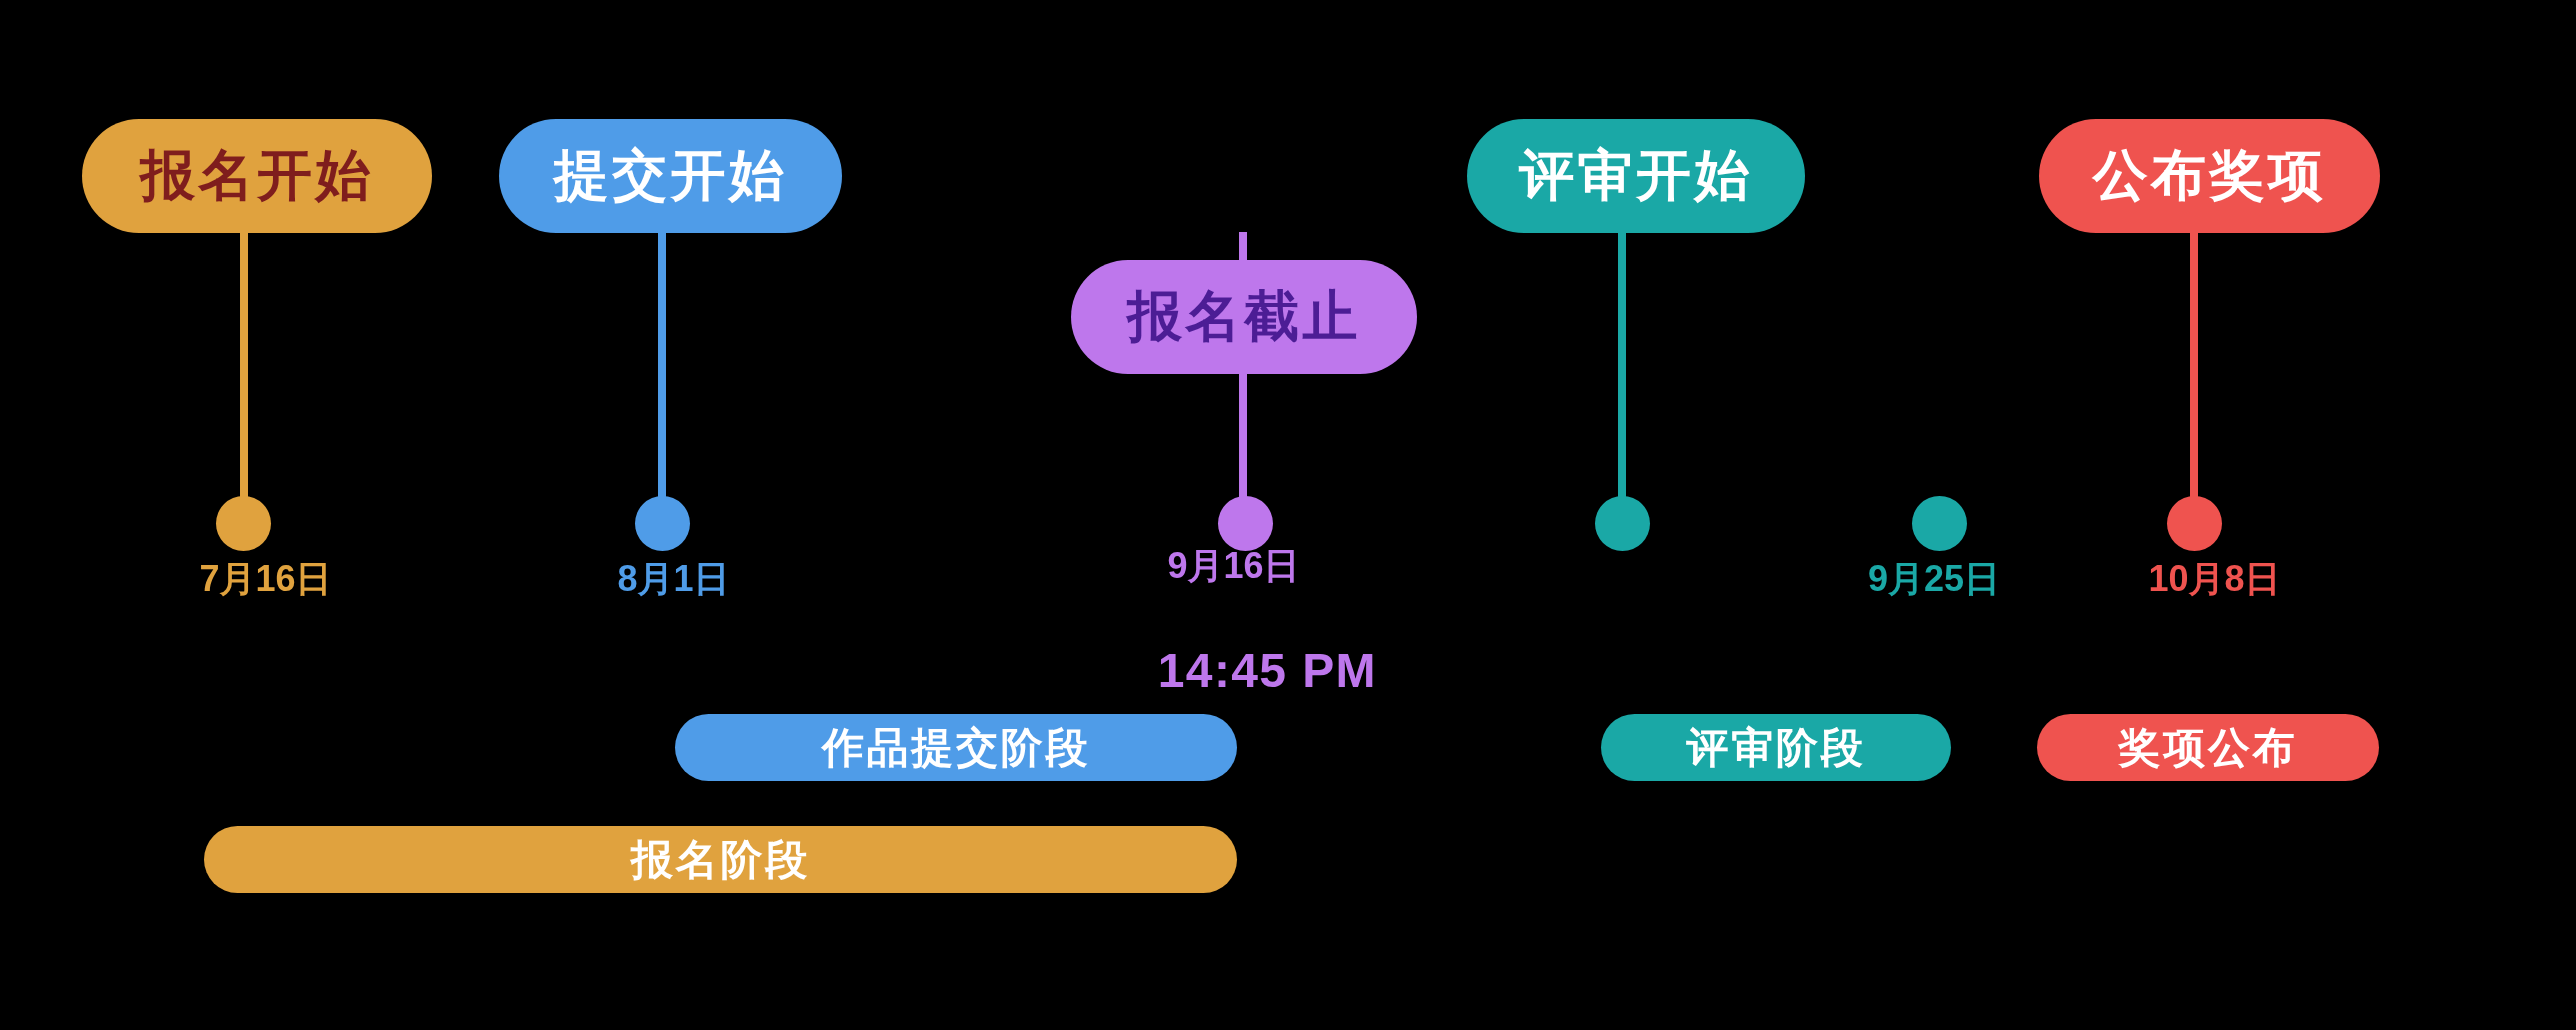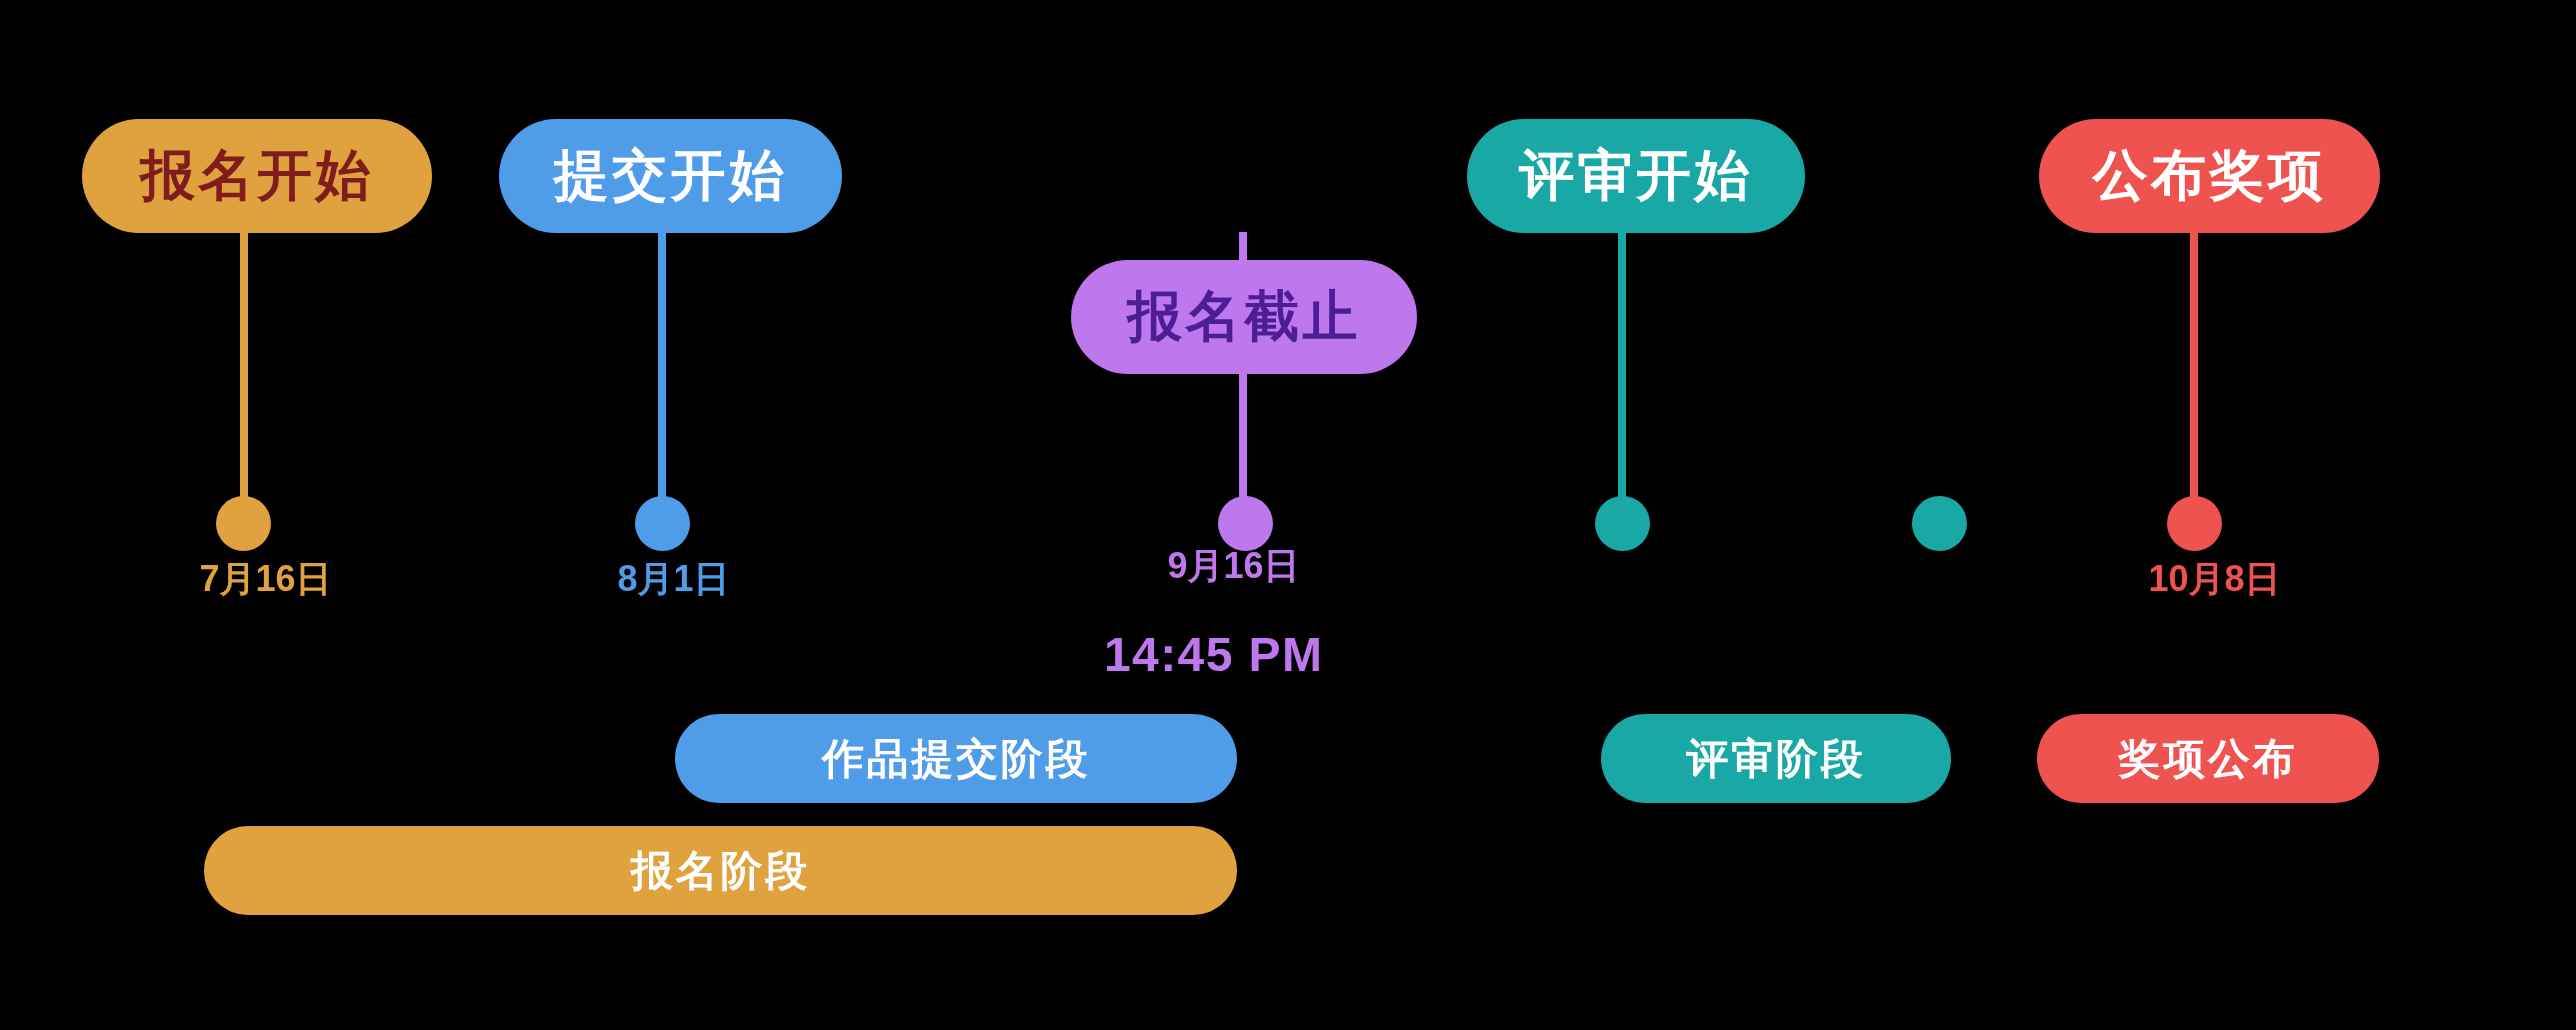--- a/index.html
+++ b/index.html
@@ -6,23 +6,23 @@
   body{width:2576px;height:1030px;overflow:hidden;font-family:"Liberation Sans",sans-serif;}
   .canvas{position:relative;width:2576px;height:1030px;background:#000;}
   .badge{
     position:absolute;height:114px;border-radius:57px;
     display:flex;align-items:center;justify-content:center;
     font-size:55px;font-weight:700;letter-spacing:3.4px;color:#fff;
   }
   .stem{position:absolute;width:8.2px;}
   .dot{position:absolute;width:55px;height:55px;border-radius:50%;}
   .date{position:absolute;height:56px;line-height:56px;font-size:36px;font-weight:700;text-align:center;}
-  .time{position:absolute;height:53px;line-height:53px;font-size:48px;font-weight:700;text-align:left;letter-spacing:1.4px;}
+  .time{position:absolute;height:53px;line-height:53px;font-size:48px;font-weight:700;text-align:right;letter-spacing:1.4px;margin-top:16px;}
   .bar{
-    position:absolute;height:89px;border-radius:44px;
+    position:absolute;height:67px;border-radius:44px;
     display:flex;align-items:center;justify-content:center;
     font-size:42px;font-weight:700;letter-spacing:2.7px;color:#fff;
   }
 </style>
 </head>
 <body>
 
 <div class="canvas">
 
   <div class="badge" style="left: 82px; top: 119px; width: 350px; background-color: rgb(224, 162, 62); color: #7f1d1d;">报名开始</div>
@@ -40,20 +40,21 @@
   <div class="stem" style="left: 1239px; top: 373px; height: 124px; background-color: rgb(190, 119, 236);"></div>
   <div class="dot" style="left: 1218px; top: 496px; background-color: rgb(190, 119, 236);"></div>
   <div class="date" style="left: 1097px; top: 538px; width: 273px; color: rgb(190, 119, 236);">9月16日</div>
   <div class="time" style="left: 1104px; top: 628px; width: 273px; color: rgb(190, 119, 236);">14:45 PM</div>
 
   <div class="badge" style="left: 1467px; top: 119px; width: 338px; background-color: rgb(26, 168, 166); color: rgb(255, 255, 255);">评审开始</div>
   <div class="stem" style="left: 1618px; top: 232px; height: 265px; background-color: rgb(26, 168, 166);"></div>
   <div class="dot" style="left: 1595px; top: 496px; background-color: rgb(26, 168, 166);"></div>
 
   <div class="dot" style="left: 1912px; top: 496px; background-color: rgb(26, 168, 166);"></div>
+  <div class="date" style="left: 1833px; top: 551px; width: 202px; color: rgb(26, 168, 166);">9月25日</div>
 
   <div class="badge" style="left: 2039px; top: 119px; width: 341px; background-color: rgb(239, 83, 79); color: rgb(255, 255, 255);">公布奖项</div>
   <div class="stem" style="left: 2190px; top: 232px; height: 265px; background-color: rgb(239, 83, 79);"></div>
   <div class="dot" style="left: 2167px; top: 496px; background-color: rgb(239, 83, 79);"></div>
   <div class="date" style="left: 2078px; top: 551px; width: 273px; color: rgb(239, 83, 79);">10月8日</div>
 
   <div class="bar" style="left: 675px; top: 714px; width: 562px; background-color: rgb(79, 156, 232); color: rgb(255, 255, 255);">作品提交阶段</div>
   <div class="bar" style="left: 1601px; top: 714px; width: 350px; background-color: rgb(26, 168, 166); color: rgb(255, 255, 255);">评审阶段</div>
   <div class="bar" style="left: 204px; top: 826px; width: 1033px; background-color: rgb(224, 162, 62); color: rgb(255, 255, 255);">报名阶段</div>
   <div class="bar" style="left: 2037px; top: 714px; width: 342px; background-color: rgb(239, 83, 79); color: rgb(255, 255, 255);">奖项公布</div>

